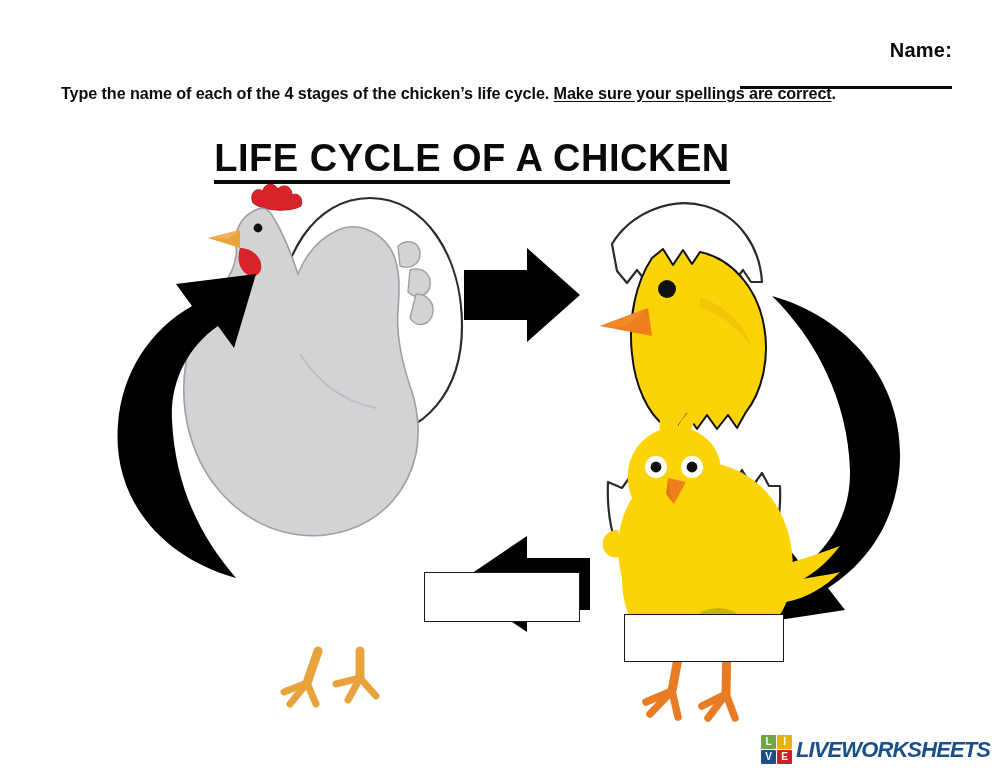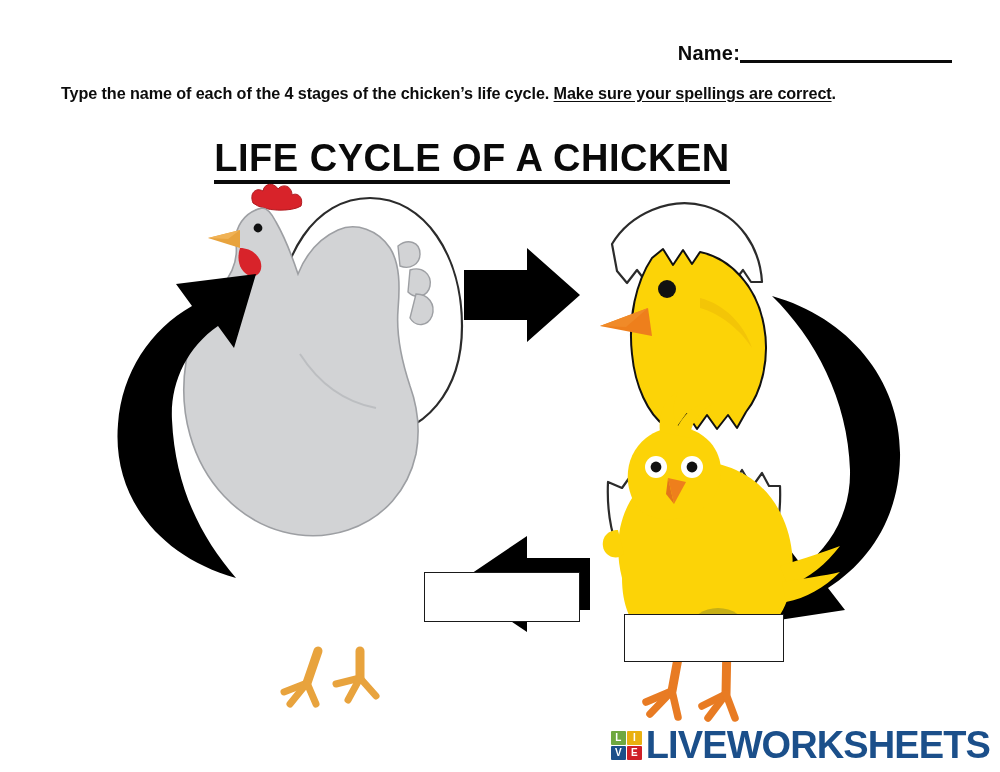--- a/index.html
+++ b/index.html
@@ -20,20 +20,22 @@
     overflow: hidden;
   }
 
   
   .name-row {
     position: absolute;
     top: 40px;
     right: 48px;
     display: flex;
     align-items: flex-end;
+    gap: 6px;
+    flex-direction: column;
   }
   .name-label {
     font-size: 20px;
     font-weight: 700;
     color: #0a0a0a;
     letter-spacing: .2px;
     line-height: 1;
   }
   .name-blank {
     width: 212px;
@@ -127,25 +129,26 @@
     display: flex;
     align-items: center;
     justify-content: center;
     font-size: 10px;
     font-weight: 700;
     color: #ffffff;
     line-height: 1;
     border-radius: 1px;
   }
   .logo-word {
-    font-size: 38px;
+    font-size: 22px;
     font-weight: 700;
     letter-spacing: -0.9px;
     color: #1b4f8a;
     line-height: 1;
+    font-style: italic;
   }
 </style>
 </head>
 <body>
 
 <div id="page">
 
   <div class="name-row">
     <span class="name-label">Name:</span>
     <span class="name-blank"></span>

